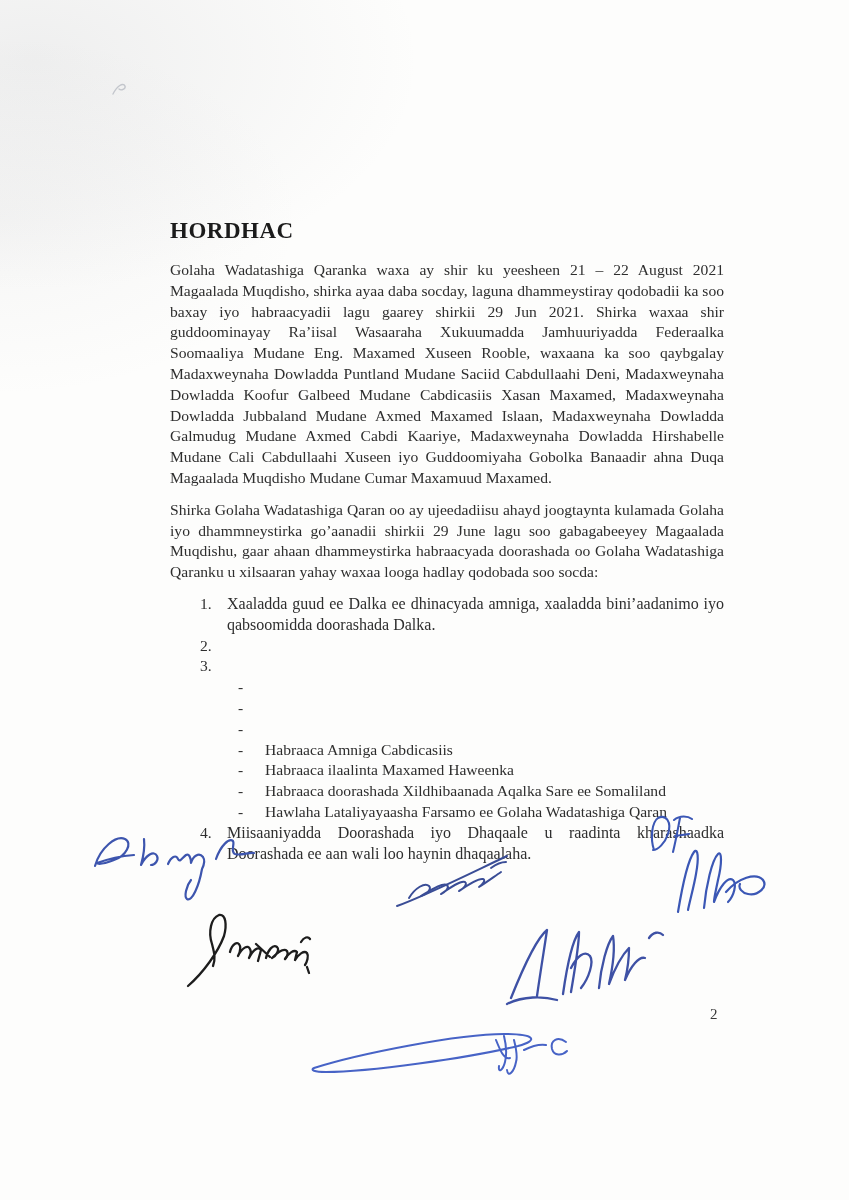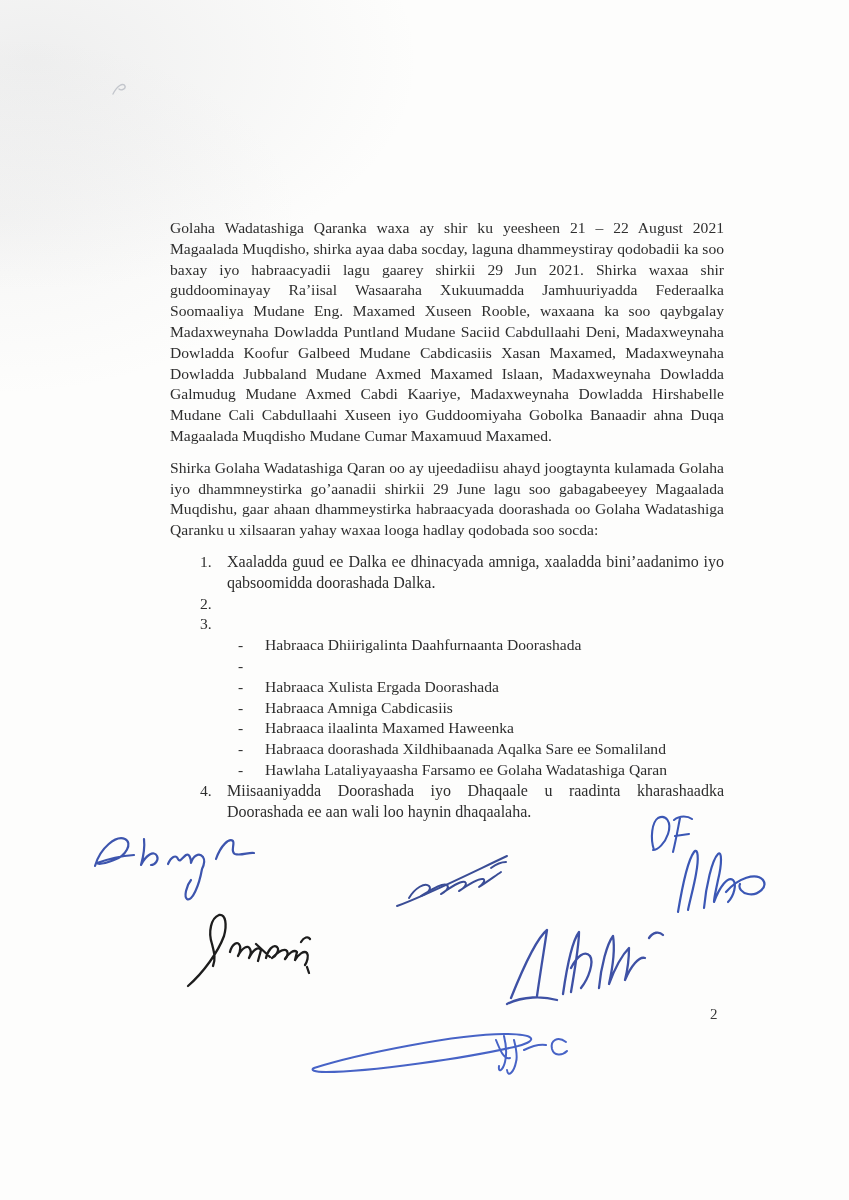--- a/index.html
+++ b/index.html
@@ -47,20 +47,21 @@
 
 <div class="page">
 
   <div class="mark">
     <svg width="30" height="28" viewBox="0 0 30 28">
       <path d="M10,20 C14,12 20,8 22,12 C23,15 18,17 16,15" stroke="#c3c6cc" stroke-width="1.4" fill="none" stroke-linecap="round"></path>
     </svg>
   </div>
 
   <div class="content">
+    <h1 class="heading">HORDHAC</h1>
 
     <p class="para">Golaha Wadatashiga Qaranka waxa ay shir ku yeesheen 21 – 22 August 2021 Magaalada Muqdisho, shirka ayaa daba socday, laguna dhammeystiray qodobadii ka soo baxay iyo habraacyadii lagu gaarey shirkii 29 Jun 2021. Shirka waxaa shir guddoominayay Ra’iisal Wasaaraha Xukuumadda Jamhuuriyadda Federaalka Soomaaliya Mudane Eng. Maxamed Xuseen Rooble, waxaana ka soo qaybgalay Madaxweynaha Dowladda Puntland Mudane Saciid Cabdullaahi Deni, Madaxweynaha Dowladda Koofur Galbeed Mudane Cabdicasiis Xasan Maxamed, Madaxweynaha Dowladda Jubbaland Mudane Axmed Maxamed Islaan, Madaxweynaha Dowladda Galmudug Mudane Axmed Cabdi Kaariye, Madaxweynaha Dowladda Hirshabelle Mudane Cali Cabdullaahi Xuseen iyo Guddoomiyaha Gobolka Banaadir ahna Duqa Magaalada Muqdisho Mudane Cumar Maxamuud Maxamed.</p>
 
     <p class="para">Shirka Golaha Wadatashiga Qaran oo ay ujeedadiisu ahayd joogtaynta kulamada Golaha iyo dhammneystirka go’aanadii shirkii 29 June lagu soo gabagabeeyey Magaalada Muqdishu, gaar ahaan dhammeystirka habraacyada doorashada oo Golaha Wadatashiga Qaranku u xilsaaran yahay waxaa looga hadlay qodobada soo socda:</p>
 
     <div class="list">
 
       <div class="li">
         <span class="num">1.</span>
         <span class="li-text">Xaaladda guud ee Dalka ee dhinacyada amniga, xaaladda bini’aadanimo iyo qabsoomidda doorashada Dalka.</span>
@@ -69,28 +70,26 @@
       <div class="li">
         <span class="num">2.</span>
       </div>
 
       <div class="li">
         <span class="num">3.</span>
       </div>
 
       <div class="sub">
         <span class="dash">-</span>
-        <span class="sub-text">Habraaca Dhiirigalinta Daahfurnaanta Doorashada</span>
       </div>
       <div class="sub">
         <span class="dash">-</span>
       </div>
       <div class="sub">
         <span class="dash">-</span>
-        <span class="sub-text">Habraaca Xulista Ergada Doorashada</span>
       </div>
       <div class="sub">
         <span class="dash">-</span>
         <span class="sub-text">Habraaca Amniga Cabdicasiis</span>
       </div>
       <div class="sub">
         <span class="dash">-</span>
         <span class="sub-text">Habraaca ilaalinta Maxamed Haweenka</span>
       </div>
       <div class="sub">

